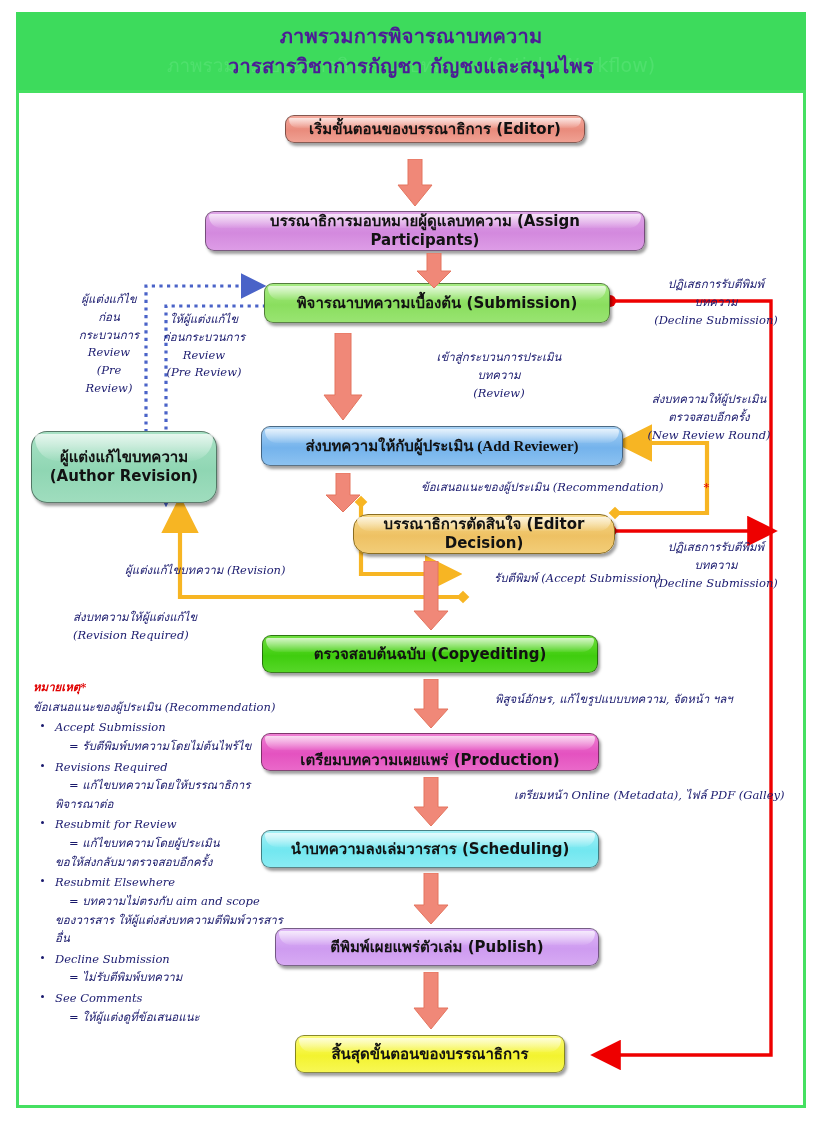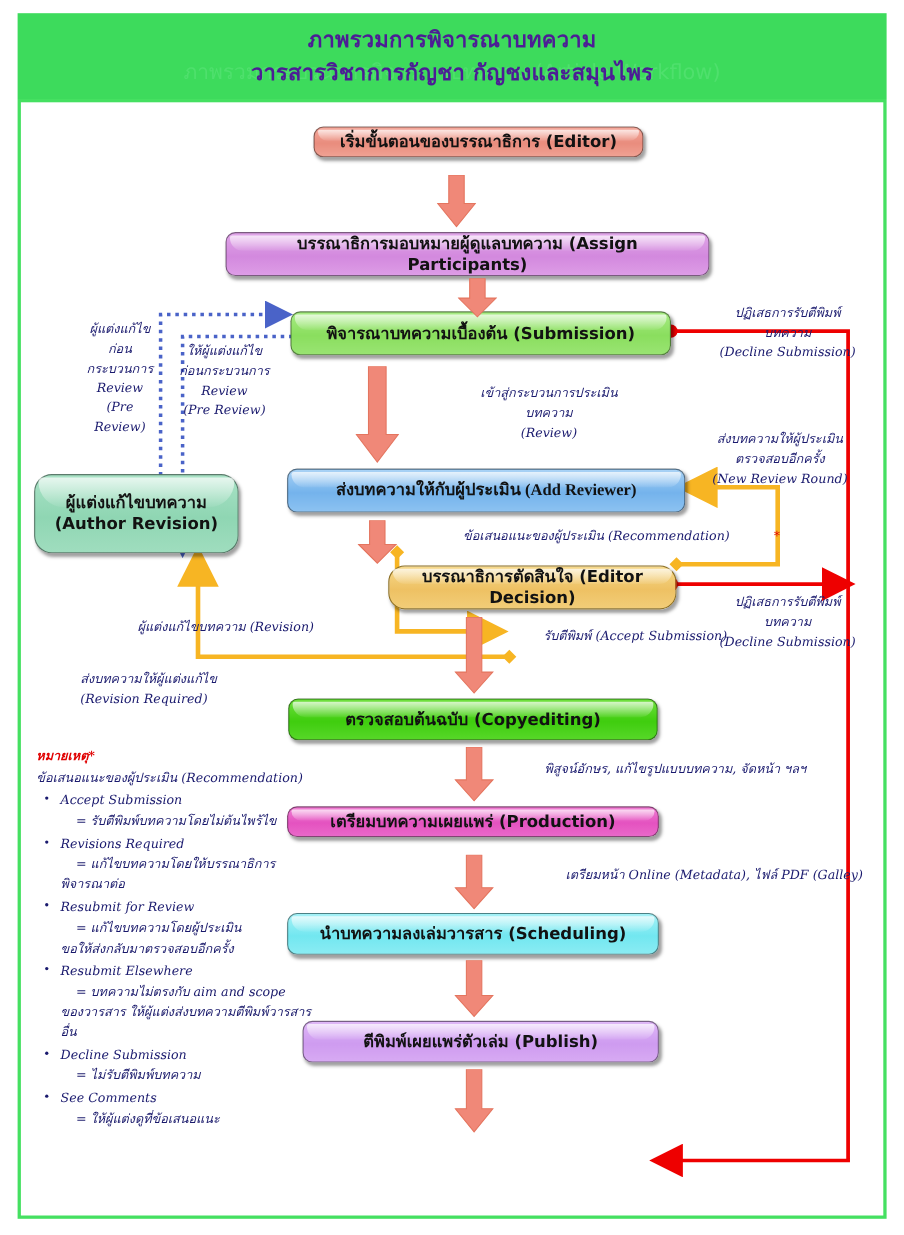--- a/index.html
+++ b/index.html
@@ -229,35 +229,39 @@
     <div class="box b-decision" style="left:334px; top:421px; width:262px; height:40px;border-radius:15px;">
       <div class="sheen"></div>
       <span class="lbl">บรรณาธิการตัดสินใจ (Editor Decision)</span>
     </div>
 
     <div class="box b-copyedit" style="left:243px; top:542px; width:336px; height:38px;">
       <div class="sheen"></div>
       <span class="lbl">ตรวจสอบต้นฉบับ (Copyediting)</span>
     </div>
 
-    <div class="box b-production" style="left:242px; top:640px; width:338px; height:28px;">
+    <div class="box b-production" style="left:242px; top:640px; width:338px; height:38px;align-items:flex-end;">
       <div class="sheen"></div>
       <span class="lbl">เตรียมบทความเผยแพร่ (Production)</span>
     </div>
 
     <div class="box b-scheduling" style="left:242px; top:737px; width:338px; height:38px;">
       <div class="sheen"></div>
       <span class="lbl">นำบทความลงเล่มวารสาร (Scheduling)</span>
     </div>
 
     <div class="box b-publish" style="left:256px; top:835px; width:324px; height:38px;">
       <div class="sheen"></div>
       <span class="lbl">ตีพิมพ์เผยแพร่ตัวเล่ม (Publish)</span>
     </div>
 
+    <div class="box b-end" style="left:276px; top:942px; width:270px; height:38px;">
+      <div class="sheen"></div>
+      <span class="lbl">สิ้นสุดขั้นตอนของบรรณาธิการ</span>
+    </div>
 
     <div class="fatarrow" style="left:378px; top:66px;">
       <svg width="36" height="48" viewBox="0 0 36 48">
             <path d="M11,0 L25,0 L25,26 L35,26 L18,47 L1,26 L11,26 Z" fill="#f08878" stroke="#e4755f" stroke-width="1"></path>
           </svg>
     </div>
     <div class="fatarrow" style="left:397px; top:160px;">
       <svg width="36" height="36" viewBox="0 0 36 36">
             <path d="M11,0 L25,0 L25,18 L35,18 L18,35 L1,18 L11,18 Z" fill="#f08878" stroke="#e4755f" stroke-width="1"></path>
           </svg>
@@ -355,21 +359,21 @@
       <ul id="legend-list">
             <li>
               <span class="bullet"></span>
               <span class="term">Accept Submission</span>
               <span class="def">= รับตีพิมพ์บทความโดยไม่ต้นไพร้ไข</span>
             </li>
             <li>
               <span class="bullet"></span>
               <span class="term">Revisions Required</span>
               <span class="def">= แก้ไขบทความโดยให้บรรณาธิการ</span>
-              <span class="def" style="padding-left: 0px; font-family: Liberation Serif, serif;">พิจารณาต่อ</span>
+              <span class="def" style="padding-left: 0px;">พิจารณาต่อ</span>
             </li>
             <li>
               <span class="bullet"></span>
               <span class="term">Resubmit for Review</span>
               <span class="def">= แก้ไขบทความโดยผู้ประเมิน</span>
               <span class="def" style="padding-left: 0px;">ขอให้ส่งกลับมาตรวจสอบอีกครั้ง</span>
             </li>
             <li>
               <span class="bullet"></span>
               <span class="term">Resubmit Elsewhere</span>

